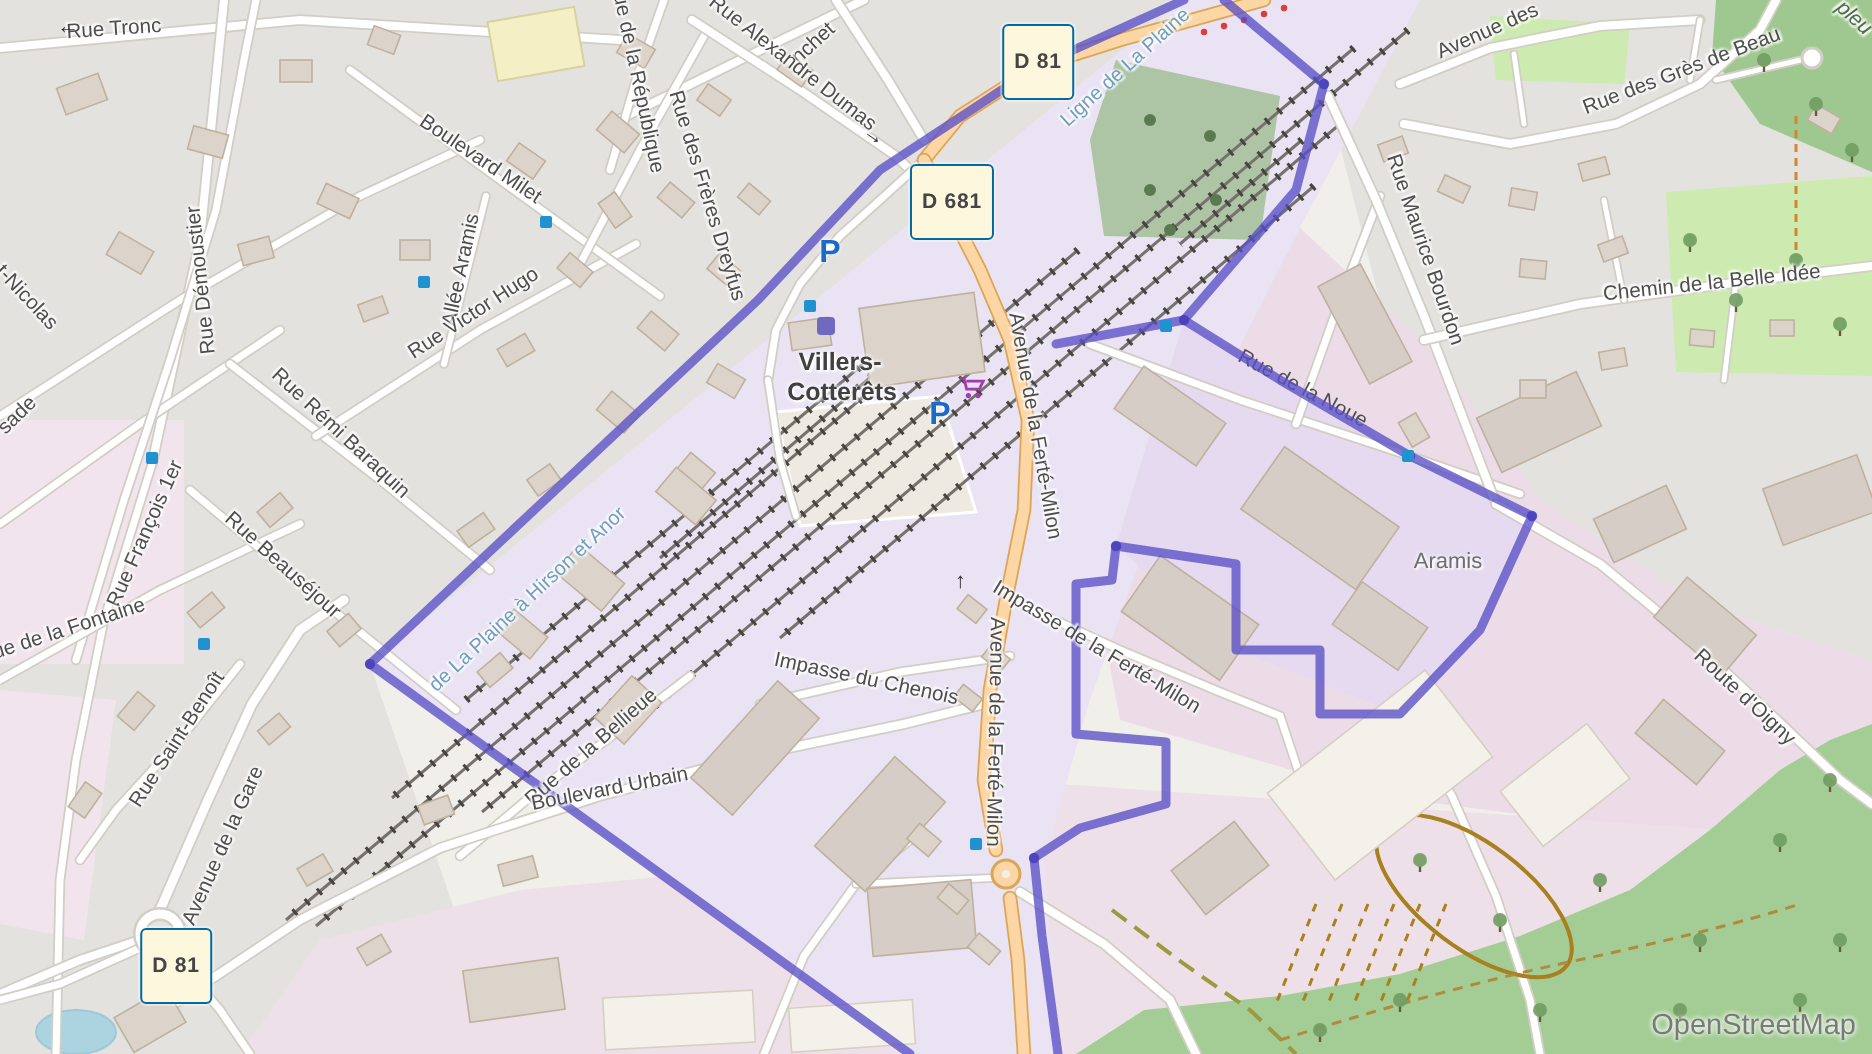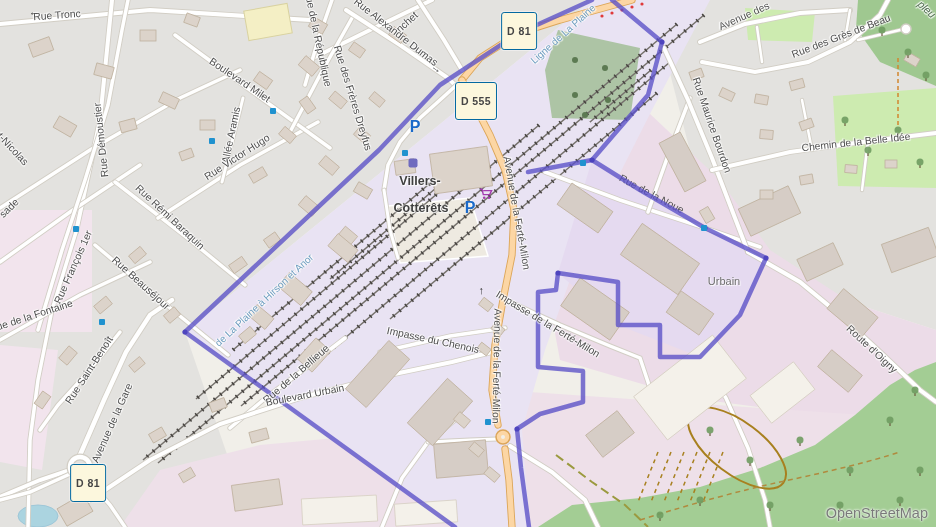--- a/index.html
+++ b/index.html
@@ -345,25 +345,25 @@
       <span class="lbl" style="left: 296px; top: 374px; --r: -41deg;">Rue de la Bellieue</span>
       <span class="lbl" style="left: 305px; top: 395px; --r: -11deg;">Boulevard Urbain</span>
       <span class="lbl" style="left: 712px; top: 125px; --r: 71deg;">Rue Maurice Bourdon</span>
       <span class="lbl" style="left: 856px; top: 142px; --r: -6deg;">Chemin de la Belle Idée</span>
       <span class="lbl" style="left: 841px; top: 36px; --r: -21deg;">Rue des Grès de Beau</span>
       <span class="lbl" style="left: 744px; top: 16px; --r: -24deg;">Avenue des</span>
       <span class="lbl" style="left: 872px; top: 349px; --r: 43deg;">Route d'Oigny</span>
       <span class="lbl rail" style="left: 563px; top: 34px; --r: -42deg;">Ligne de La Plaine</span>
       <span class="lbl rail" style="left: 264px; top: 300px; --r: -43deg;">de La Plaine à Hirson et Anor</span>
       <span class="stationlbl" style="left: 420px; top: 181px; --r: 0deg;">Villers-</span>
-      <span class="stationlbl" style="left: 421px; top: 208px; --r: 0deg;">Cotterêts</span>
-      <span class="poilbl" style="left: 724px; top: 281px; --r: 0deg;">Urbain</span>
+      <span class="stationlbl" style="left: 421px; top: 196px; --r: 0deg;">Cotterêts</span>
+      <span class="poilbl" style="left: 724px; top: 281px; --r: 0deg;">Aramis</span>
       <span class="lbl forest" style="left: 927px; top: 9px; --r: 42deg;">pleu</span>
       <span class="badge" style="left: 519px; top: 31px;">D 81</span>
-      <span class="badge" style="left: 476px; top: 101px;">D 555</span>
+      <span class="badge" style="left: 476px; top: 101px;">D 681</span>
       <span class="badge" style="left: 88px; top: 483px;">D 81</span>
       <span class="p-ico" style="left: 415px; top: 127px; --r: 0deg;">P</span>
       <span class="p-ico" style="left: 470px; top: 208px; --r: 0deg;">P</span>
       <span class="bus" style="left: 273px; top: 111px;"></span>
       <span class="bus" style="left: 212px; top: 141px;"></span>
       <span class="bus" style="left: 76px; top: 229px;"></span>
       <span class="bus" style="left: 102px; top: 322px;"></span>
       <span class="bus" style="left: 405px; top: 153px;"></span>
       <span class="bus" style="left: 583px; top: 163px;"></span>
       <span class="bus" style="left: 704px; top: 228px;"></span>

